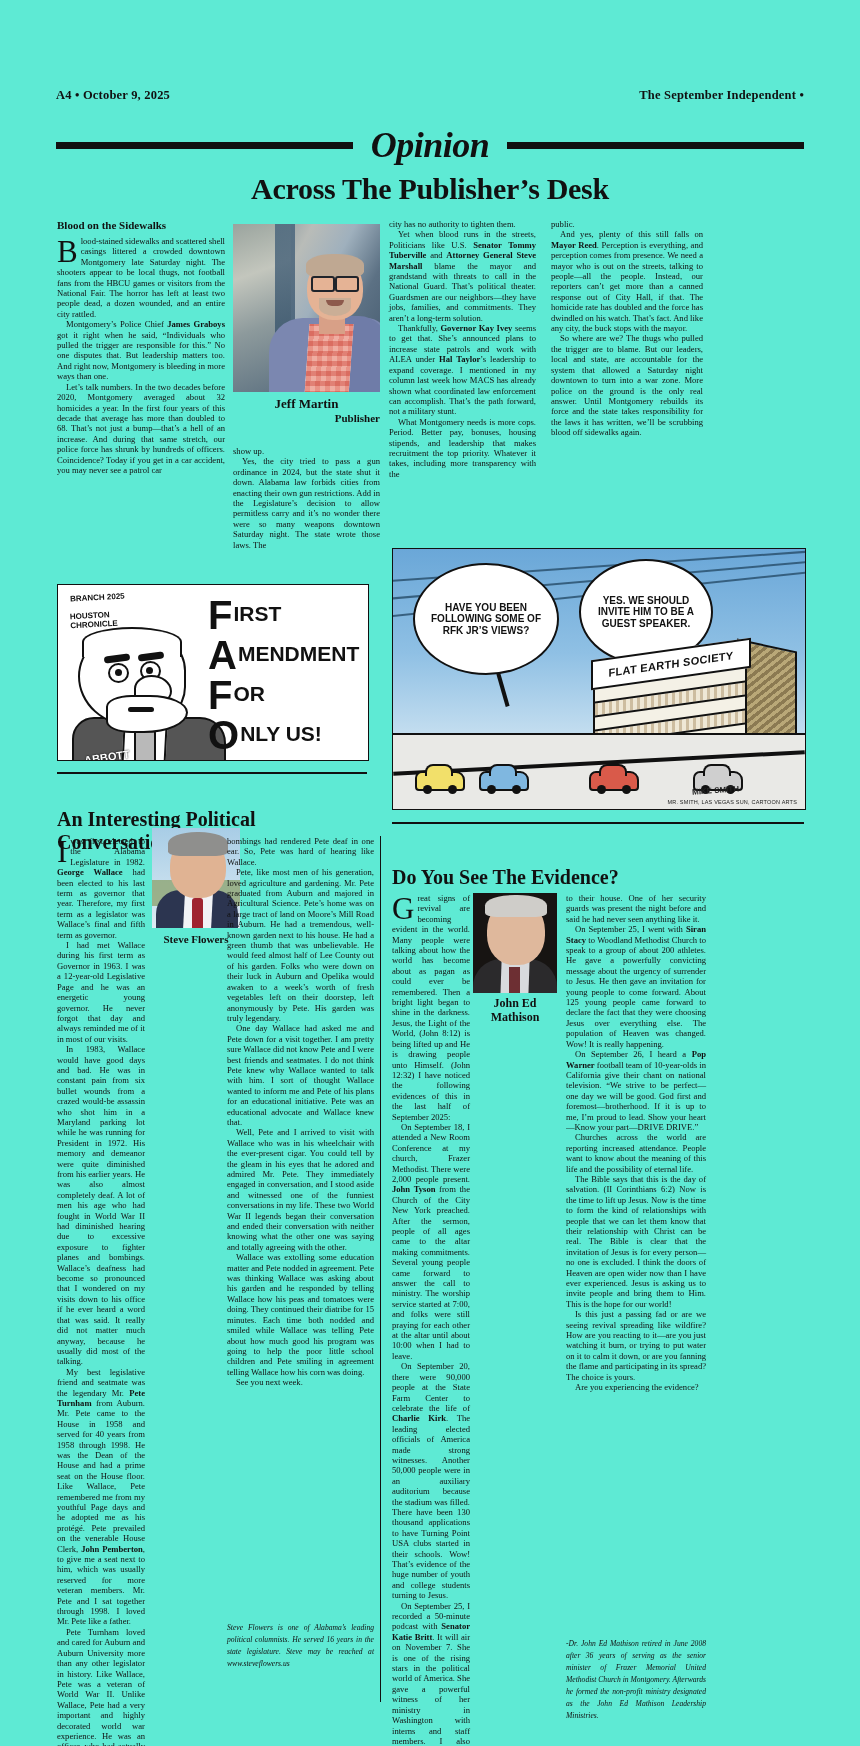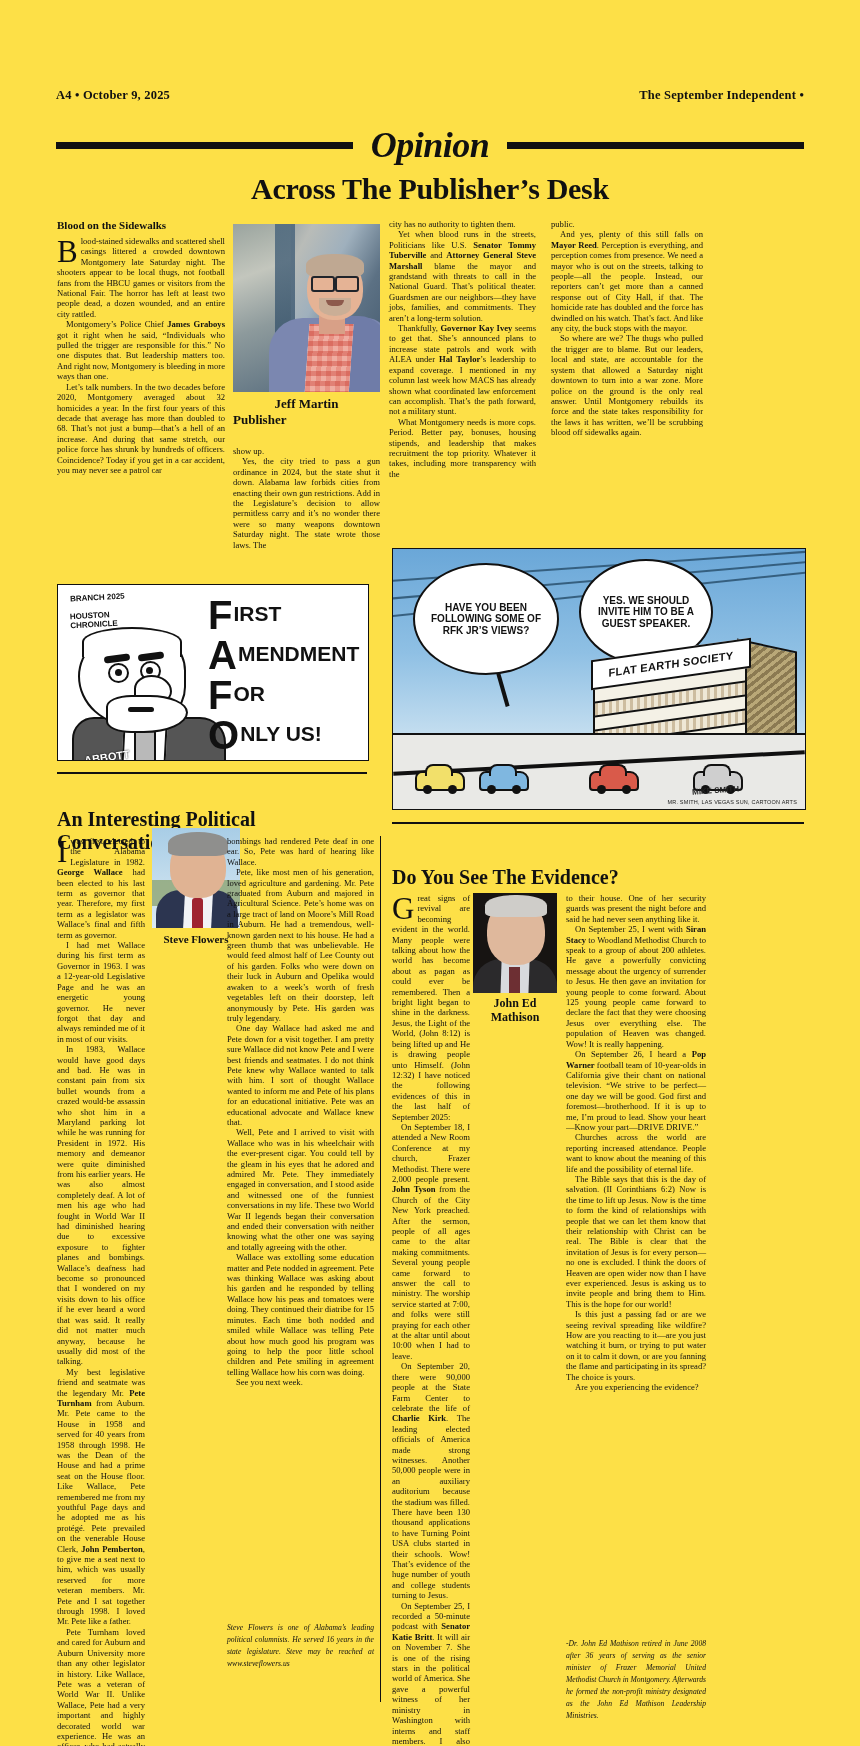--- a/index.html
+++ b/index.html
@@ -1,17 +1,17 @@
 <!DOCTYPE html>
 <html><head>
 <meta charset="utf-8">
 <style>
   html,body{margin:0;padding:0;background:#ffffff;}
   body{width:860px;height:1746px;position:relative;font-family:"Liberation Serif",serif;color:#111;}
-  .page{position:absolute;left:0;top:0;width:860px;height:1746px;background:#fde047;}
+  .page{position:absolute;left:0;top:0;width:860px;height:1746px;background:#5eead4;}
 
   
   .masthead{position:absolute;left:56px;top:88px;width:748px;height:22px;}
   .mast-left{position:absolute;left:0;top:0;font-weight:bold;font-size:12.5px;letter-spacing:.2px;}
   .mast-right{position:absolute;right:0;top:0;font-weight:bold;font-size:12.5px;letter-spacing:.2px;}
 
   .opinion-band{position:absolute;left:56px;top:124px;width:748px;height:42px;display:flex;align-items:center;gap:14px;}
   .rule{flex:1 1 auto;height:7px;background:#111;}
   .opinion-word{font-family:"Liberation Serif",serif;font-style:italic;font-weight:bold;font-size:36px;line-height:38px;letter-spacing:-.5px;padding:0 4px;}
 
@@ -44,21 +44,21 @@
   .pj-head{position:absolute;left:74px;top:34px;width:56px;height:62px;background:#e5b395;border-radius:48% 48% 46% 46%;}
   .pj-hair{position:absolute;left:73px;top:30px;width:58px;height:24px;background:#bfa892;border-radius:46% 46% 28% 28%;}
   .pj-glass{position:absolute;left:78px;top:52px;width:48px;height:12px;}
   .pj-glass:before,.pj-glass:after{content:"";position:absolute;top:0;width:20px;height:12px;border:2px solid #20242b;border-radius:3px;}
   .pj-glass:before{left:0;}
   .pj-glass:after{right:0;}
   .pj-beard{position:absolute;left:86px;top:74px;width:32px;height:18px;background:#c6ad97;border-radius:0 0 50% 50%;opacity:.85;}
   .pj-smile{position:absolute;left:93px;top:76px;width:18px;height:6px;background:#8d5a4c;border-radius:0 0 9px 9px;}
 
   .cap-name{position:absolute;left:233px;top:396px;width:147px;text-align:center;font-weight:bold;font-size:13px;}
-  .cap-role{position:absolute;left:233px;top:412px;width:147px;text-align:left;font-weight:bold;font-size:13px;}
+  .cap-role{position:absolute;left:233px;top:412px;width:147px;text-align:right;font-weight:bold;font-size:11px;}
 
   
   .toon-left{position:absolute;left:57px;top:584px;width:310px;height:175px;border:1.4px solid #111;background:#fff;overflow:hidden;}
   .toon-right{position:absolute;left:392px;top:548px;width:412px;height:260px;border:1.4px solid #111;overflow:hidden;
     background:linear-gradient(180deg,#6aa7d8 0%,#8fc0e4 40%,#cfe4f2 78%,#eef4f8 100%);}
 
   .sig{position:absolute;font-family:"Liberation Sans",sans-serif;font-weight:bold;font-size:8px;line-height:9px;color:#111;transform:rotate(-3deg);}
   .fafo{position:absolute;left:150px;top:10px;width:158px;}
   .fafo-row{display:flex;align-items:center;height:40px;font-family:"Liberation Sans",sans-serif;font-weight:bold;}
   .fafo-big{font-size:40px;line-height:36px;letter-spacing:-1px;}

